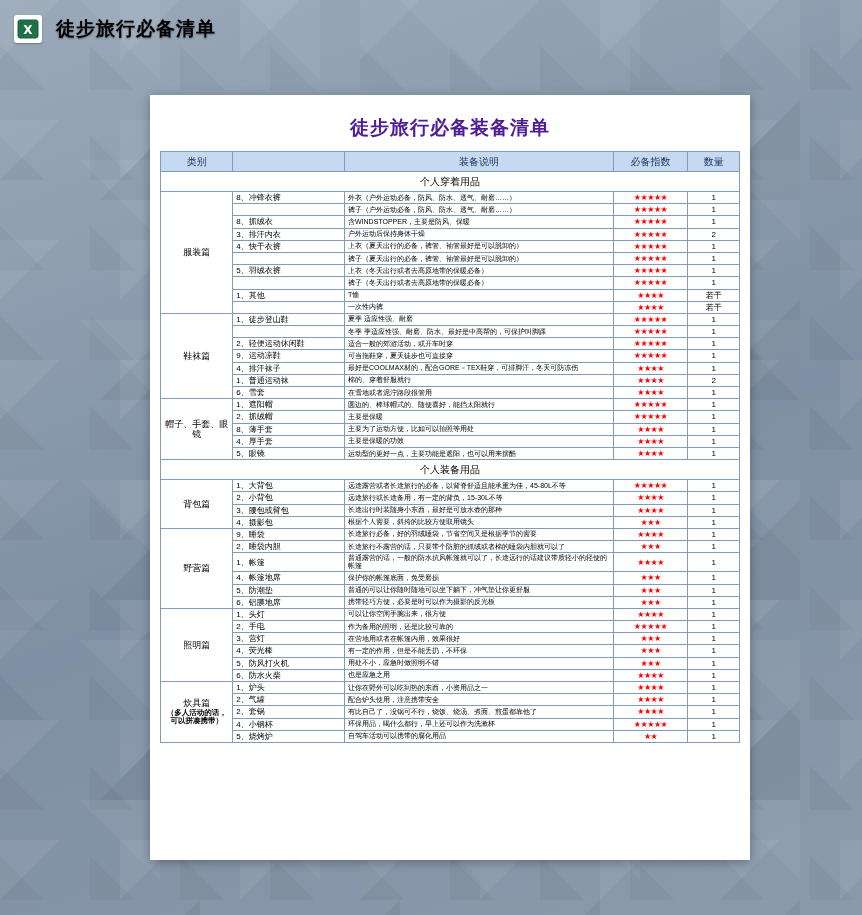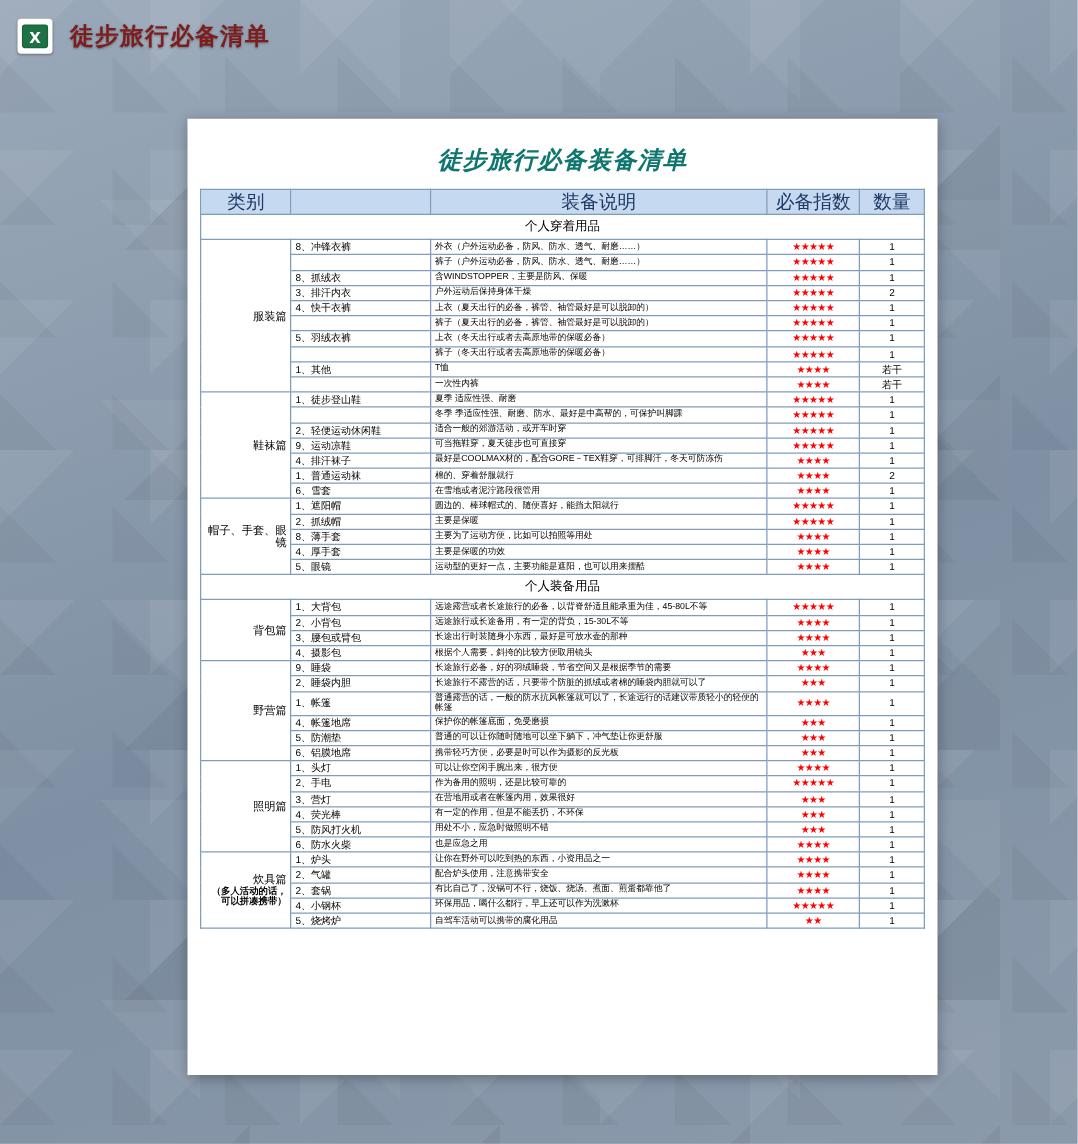--- a/index.html
+++ b/index.html
@@ -40,85 +40,84 @@
   }
   .app-icon {
     width: 28px; height: 28px;
     background: #ffffff;
     border-radius: 3px;
     display: flex; align-items: center; justify-content: center;
     box-shadow: 0 1px 2px rgba(0,0,0,.3);
   }
   .app-icon svg { display:block; }
   .app-title {
-    color: #7f1d1d;
+    color: #000000;
     font-size: 19px;
     font-weight: bold;
     letter-spacing: 1px;
     text-shadow: 0 1px 2px rgba(0,0,0,.35);
   }
   .sheet-wrap {
     position: absolute;
     left: 150px;
     top: 95px;
     width: 600px;
     height: 765px;
     background: #ffffff;
     box-shadow: 0 2px 10px rgba(0,0,0,.3);
     z-index: 2;
     box-sizing: border-box;
     padding: 12px 10px 10px 10px;
   }
   .doc-title {
     text-align: center;
-    color: #0f766e;
+    color: #4c1d95;
     font-size: 19px;
     font-weight: bold;
     letter-spacing: 1px;
     margin: 8px 0 10px 0;
     font-family: "DejaVu Sans", sans-serif;
-    font-style: italic;
   }
   table.sheet {
     border-collapse: collapse;
     width: 100%;
     table-layout: fixed;
     font-size: 8px;
     color: #000;
   }
   table.sheet td, table.sheet th {
     border: 1px solid #7f9db9;
     padding: 1px 3px;
     vertical-align: middle;
     line-height: 1.15;
     font-weight: normal;
   }
   thead th {
     background: #c5d9f1;
     color: #1f3864;
     font-weight: bold;
-    font-size: 15px;
+    font-size: 10px;
     text-align: center;
     height: 17px;
   }
   col.c1 { width: 70px; }
   col.c2 { width: 108px; }
   col.c3 { width: 260px; }
   col.c4 { width: 72px; }
   col.c5 { width: 50px; }
 
   .section-row td {
     text-align: center;
     font-size: 10px;
     font-weight: bold;
     height: 17px;
     background: #ffffff;
   }
   .cat {
-    text-align: right;
+    text-align: center;
     font-weight: bold;
     font-size: 9px;
     line-height: 1.25;
   }
   .cat small {
     display: block;
     font-size: 7.5px;
     font-weight: bold;
   }
   .item {

